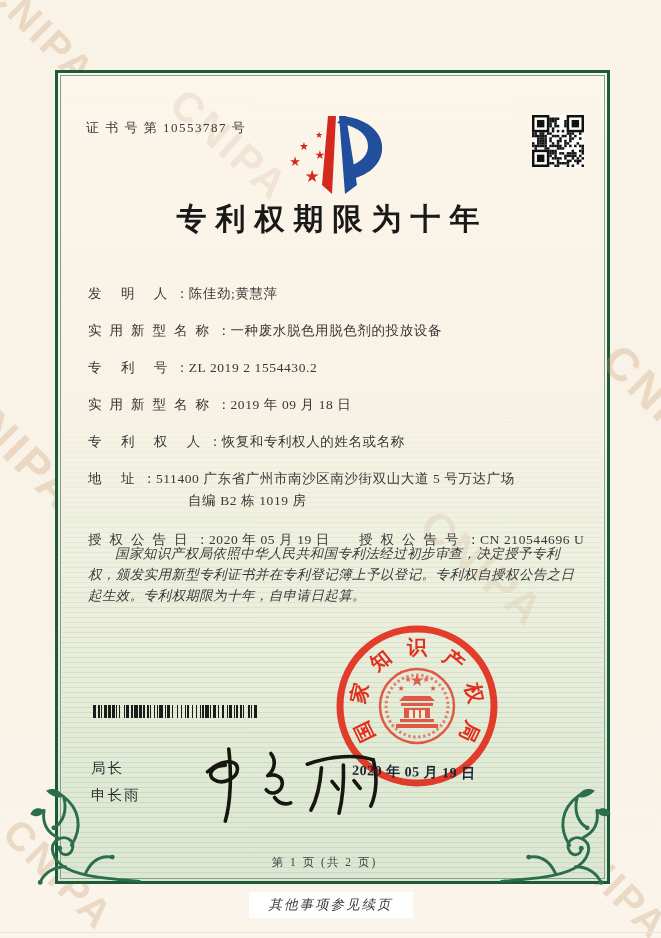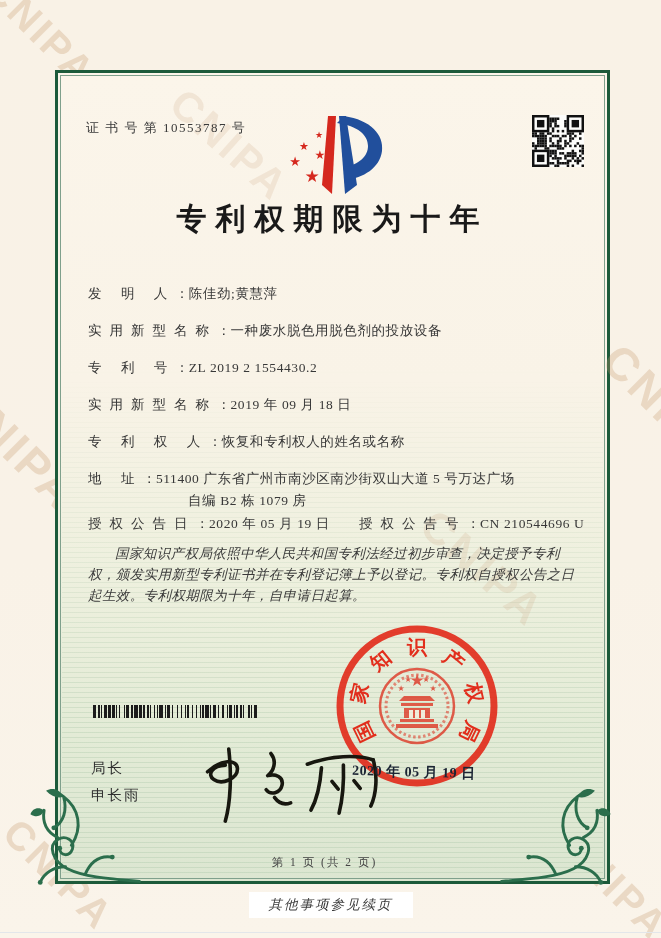--- a/index.html
+++ b/index.html
@@ -23,21 +23,21 @@
          pointer-events:none;}
   
   .cert-no{position:absolute;left:28px;top:46px;font-size:13px;letter-spacing:1.5px;color:#3a3a3a;}
   .logo{position:absolute;left:217px;top:38px;width:115px;height:90px;}
   .qr{position:absolute;left:474px;top:42px;width:52px;height:52px;background:#fdfdfb;}
   .title{position:absolute;left:0;right:0;top:126px;text-align:center;
          font-size:30px;font-weight:bold;letter-spacing:9px;color:#191919;}
   
   .fields{position:absolute;left:30px;top:209px;width:500px;font-size:13.5px;color:#383838;}
   .frow{line-height:23px;margin-bottom:14px;white-space:nowrap;}
-  .frow.addr{margin-top:6px;margin-bottom:0;font-family:Liberation Serif, serif;}
+  .frow.addr{margin-top:6px;margin-bottom:16px;font-family:Liberation Serif, serif;}
   .frow.grant{margin-top:0;}
   .flabel{letter-spacing:8px;}
   .fcolon{letter-spacing:0;}
   .fvalue{letter-spacing:.6px;}
   .fvalue2{display:block;margin-left:100px;line-height:22px;letter-spacing:.6px;}
   .gv1{display:inline-block;width:150px;letter-spacing:.6px;}
   
   .legal{position:absolute;left:30px;top:470px;width:494px;font-size:13.5px;
          font-style:italic;color:#3a3a3a;line-height:21px;}
   .legal p{margin:0 0 3px 0;text-indent:2em;letter-spacing:.4px;}
@@ -261,21 +261,21 @@
         </svg></div>
 
     <div class="title content-z" style="position: absolute; left: 0px; right: 0px; top: 126px;">专利权期限为十年</div>
 
     <div class="fields content-z" id="fields">
         <div class="frow"><span class="flabel">发 明 人</span><span class="fcolon">：</span><span class="fvalue">陈佳劲;黄慧萍</span></div>
         <div class="frow"><span class="flabel">实用新型名称</span><span class="fcolon">：</span><span class="fvalue">一种废水脱色用脱色剂的投放设备</span></div>
         <div class="frow"><span class="flabel">专 利 号</span><span class="fcolon">：</span><span class="fvalue">ZL 2019 2 1554430.2</span></div>
         <div class="frow"><span class="flabel">实用新型名称</span><span class="fcolon">：</span><span class="fvalue">2019 年 09 月 18 日</span></div>
         <div class="frow"><span class="flabel">专 利 权 人</span><span class="fcolon">：</span><span class="fvalue">恢复和专利权人的姓名或名称</span></div>
-        <div class="frow addr"><span class="flabel">地     址</span><span class="fcolon">：</span><span class="fvalue">511400 广东省广州市南沙区南沙街双山大道 5 号万达广场</span><span class="fvalue2">自编 B2 栋 1079 房</span></div>
+        <div class="frow addr"><span class="flabel">地     址</span><span class="fcolon">：</span><span class="fvalue">511400 广东省广州市南沙区南沙街双山大道 5 号万达广场</span><span class="fvalue2">自编 B2 栋 1019 房</span></div>
         <div class="frow grant"><span class="flabel">授权公告日</span><span class="fcolon">：</span><span class="gv1">2020 年 05 月 19 日</span><span class="flabel">授权公告号</span><span class="fcolon">：</span><span class="fvalue">CN 210544696 U</span></div>
       </div>
 
     <div class="legal content-z" id="legal">
         <p>国家知识产权局依照中华人民共和国专利法经过初步审查，决定授予专利权，颁发实用新型专利证书并在专利登记簿上予以登记。专利权自授权公告之日起生效。专利权期限为十年，自申请日起算。</p>
       </div>
 
     <div class="barcode content-z" id="barcode"><i style="width:3.4499999999999997px"></i><i style="width:1.15px;background:transparent"></i><i style="width:2.3px"></i><i style="width:1.15px;background:transparent"></i><i style="width:1.15px"></i><i style="width:2.3px;background:transparent"></i><i style="width:2.3px"></i><i style="width:1.15px;background:transparent"></i><i style="width:3.4499999999999997px"></i><i style="width:1.15px;background:transparent"></i><i style="width:2.3px"></i><i style="width:1.15px;background:transparent"></i><i style="width:1.15px"></i><i style="width:2.3px;background:transparent"></i><i style="width:1.15px"></i><i style="width:3.4499999999999997px;background:transparent"></i><i style="width:1.15px"></i><i style="width:1.15px;background:transparent"></i><i style="width:2.3px"></i><i style="width:2.3px;background:transparent"></i><i style="width:2.3px"></i><i style="width:1.15px;background:transparent"></i><i style="width:3.4499999999999997px"></i><i style="width:1.15px;background:transparent"></i><i style="width:3.4499999999999997px"></i><i style="width:1.15px;background:transparent"></i><i style="width:1.15px"></i><i style="width:2.3px;background:transparent"></i><i style="width:2.3px"></i><i style="width:1.15px;background:transparent"></i><i style="width:1.15px"></i><i style="width:2.3px;background:transparent"></i><i style="width:1.15px"></i><i style="width:2.3px;background:transparent"></i><i style="width:1.15px"></i><i style="width:1.15px;background:transparent"></i><i style="width:3.4499999999999997px"></i><i style="width:2.3px;background:transparent"></i><i style="width:1.15px"></i><i style="width:1.15px;background:transparent"></i><i style="width:2.3px"></i><i style="width:2.3px;background:transparent"></i><i style="width:1.15px"></i><i style="width:3.4499999999999997px;background:transparent"></i><i style="width:1.15px"></i><i style="width:3.4499999999999997px;background:transparent"></i><i style="width:1.15px"></i><i style="width:2.3px;background:transparent"></i><i style="width:1.15px"></i><i style="width:1.15px;background:transparent"></i><i style="width:2.3px"></i><i style="width:2.3px;background:transparent"></i><i style="width:1.15px"></i><i style="width:3.4499999999999997px;background:transparent"></i><i style="width:1.15px"></i><i style="width:2.3px;background:transparent"></i><i style="width:1.15px"></i><i style="width:1.15px;background:transparent"></i><i style="width:2.3px"></i><i style="width:1.15px;background:transparent"></i><i style="width:3.4499999999999997px"></i><i style="width:1.15px;background:transparent"></i><i style="width:1.15px"></i><i style="width:2.3px;background:transparent"></i><i style="width:2.3px"></i><i style="width:2.3px;background:transparent"></i><i style="width:1.15px"></i><i style="width:3.4499999999999997px;background:transparent"></i><i style="width:1.15px"></i><i style="width:3.4499999999999997px;background:transparent"></i><i style="width:1.15px"></i><i style="width:1.15px;background:transparent"></i><i style="width:2.3px"></i><i style="width:2.3px;background:transparent"></i><i style="width:1.15px"></i><i style="width:1.15px;background:transparent"></i><i style="width:2.3px"></i><i style="width:1.15px;background:transparent"></i><i style="width:2.3px"></i><i style="width:1.15px;background:transparent"></i><i style="width:1.15px"></i><i style="width:3.4499999999999997px;background:transparent"></i><i style="width:2.3px"></i><i style="width:1.15px;background:transparent"></i><i style="width:1.15px"></i><i style="width:2.3px;background:transparent"></i><i style="width:2.3px"></i></div>
 
     <div class="signer content-z">

